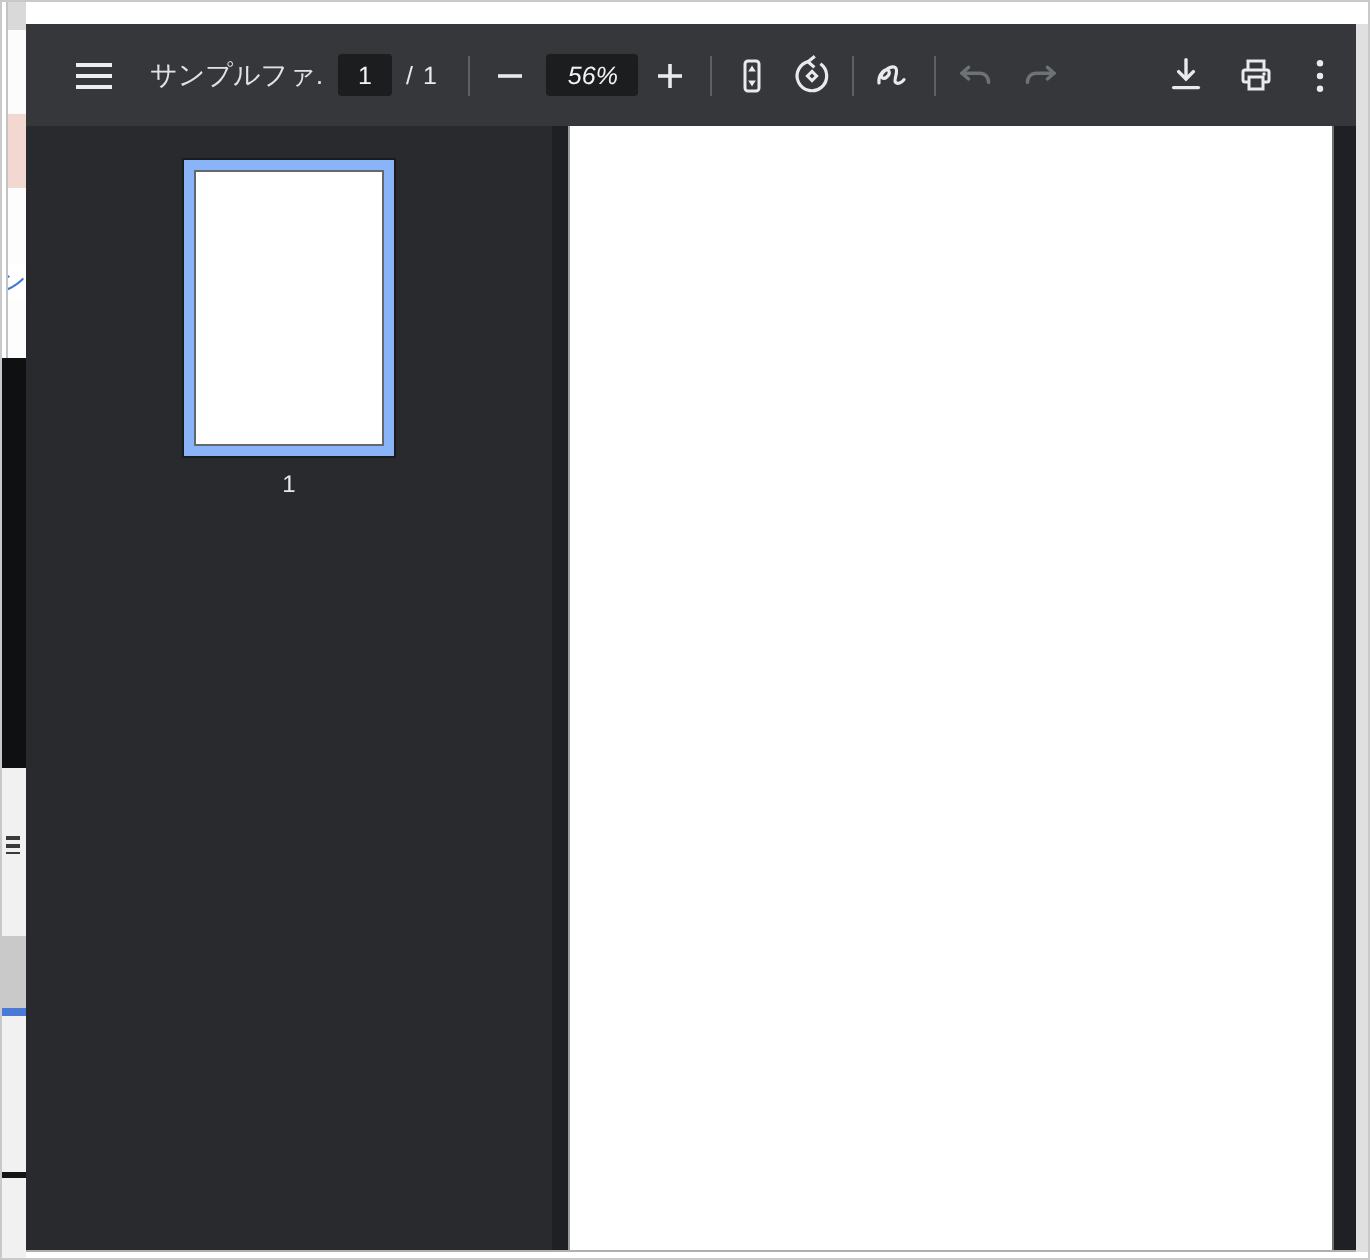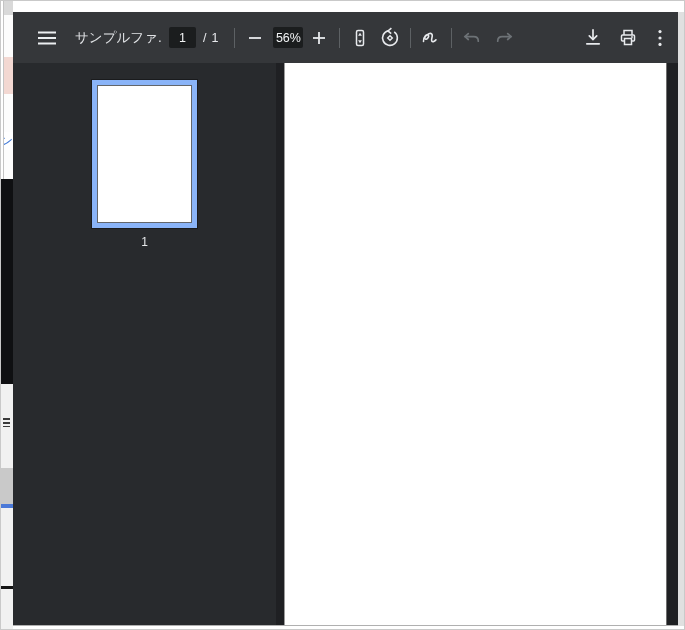--- a/index.html
+++ b/index.html
@@ -40,21 +40,21 @@
   .title{width:86px;margin-left:16px;font-size:13.5px;color:#e1e3e6;white-space:nowrap;
          overflow:hidden;flex:none;}
   .num-box{height:21px;background:#1b1d1e;border:none;border-radius:2px;color:#f1f3f4;
            text-align:center;font-size:12.5px;font-family:inherit;padding:0;flex:none;}
   .page-box{width:27px;margin-left:8px;}
   .page-sep{margin:0 5px 0 7px;font-size:12.5px;flex:none;}
   .page-total{font-size:12.5px;flex:none;}
   .vsep{width:1px;height:20px;background:#5d6164;flex:none;}
   .ml16{margin-left:16px;} .ml11{margin-left:11px;}
   .ml10{margin-left:10px;} .ml8{margin-left:8px;}  .ml6{margin-left:6px;} .ml4{margin-left:4px;}
-  .zoom-box{width:30px;margin-left:6px;}
+  .zoom-box{width:46px;margin-left:6px;font-style:italic;}
   .spacer{flex:1;}
   .w20{width:20px;}
 
   .content{display:flex;height:562px;}
   .thumb-panel{width:263px;background:#282a2d;position:relative;flex:none;}
   .gap-strip{width:8px;background:#1f2023;flex:none;}
   .doc-page{width:383px;background:#ffffff;border-left:1px solid #9b9b9b;
             border-right:1px solid #6f6f6f;box-sizing:border-box;flex:none;}
   .right-canvas{width:11px;background:#1f2023;flex:none;}
 

